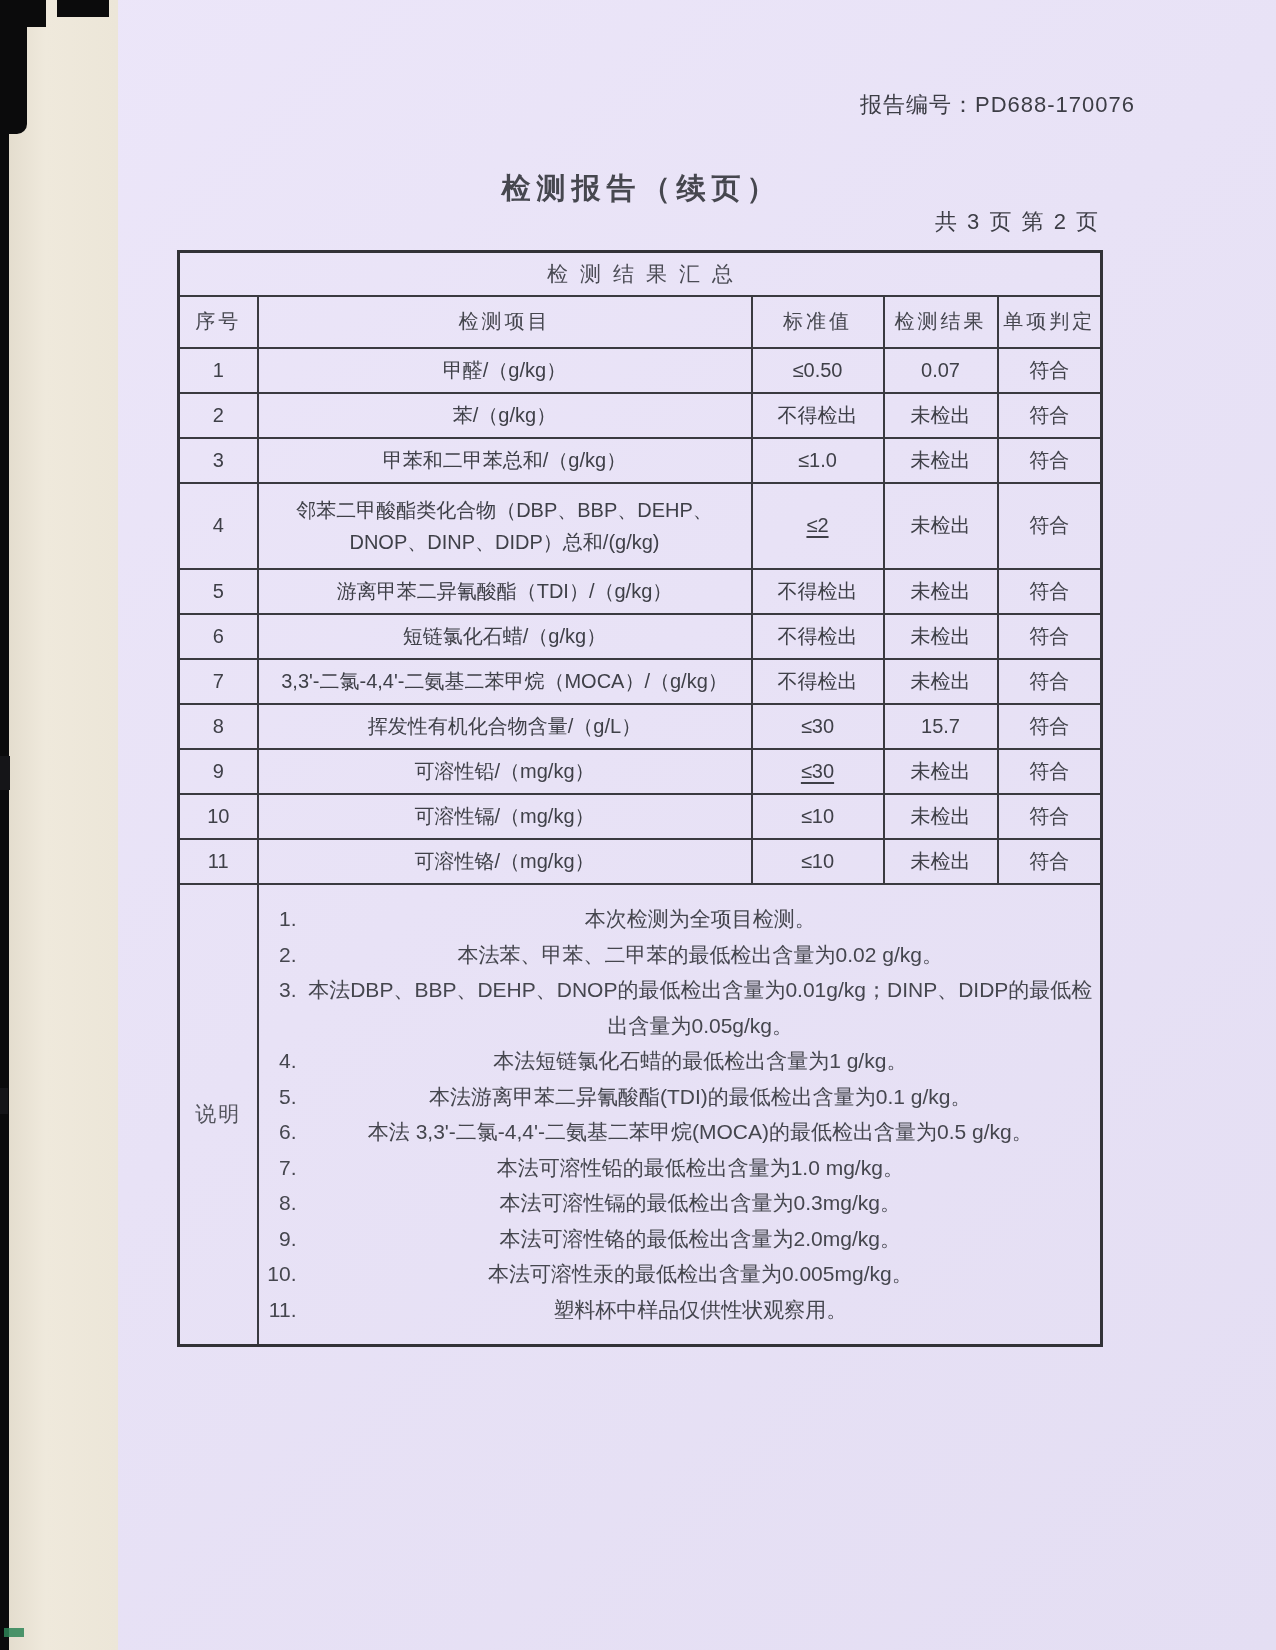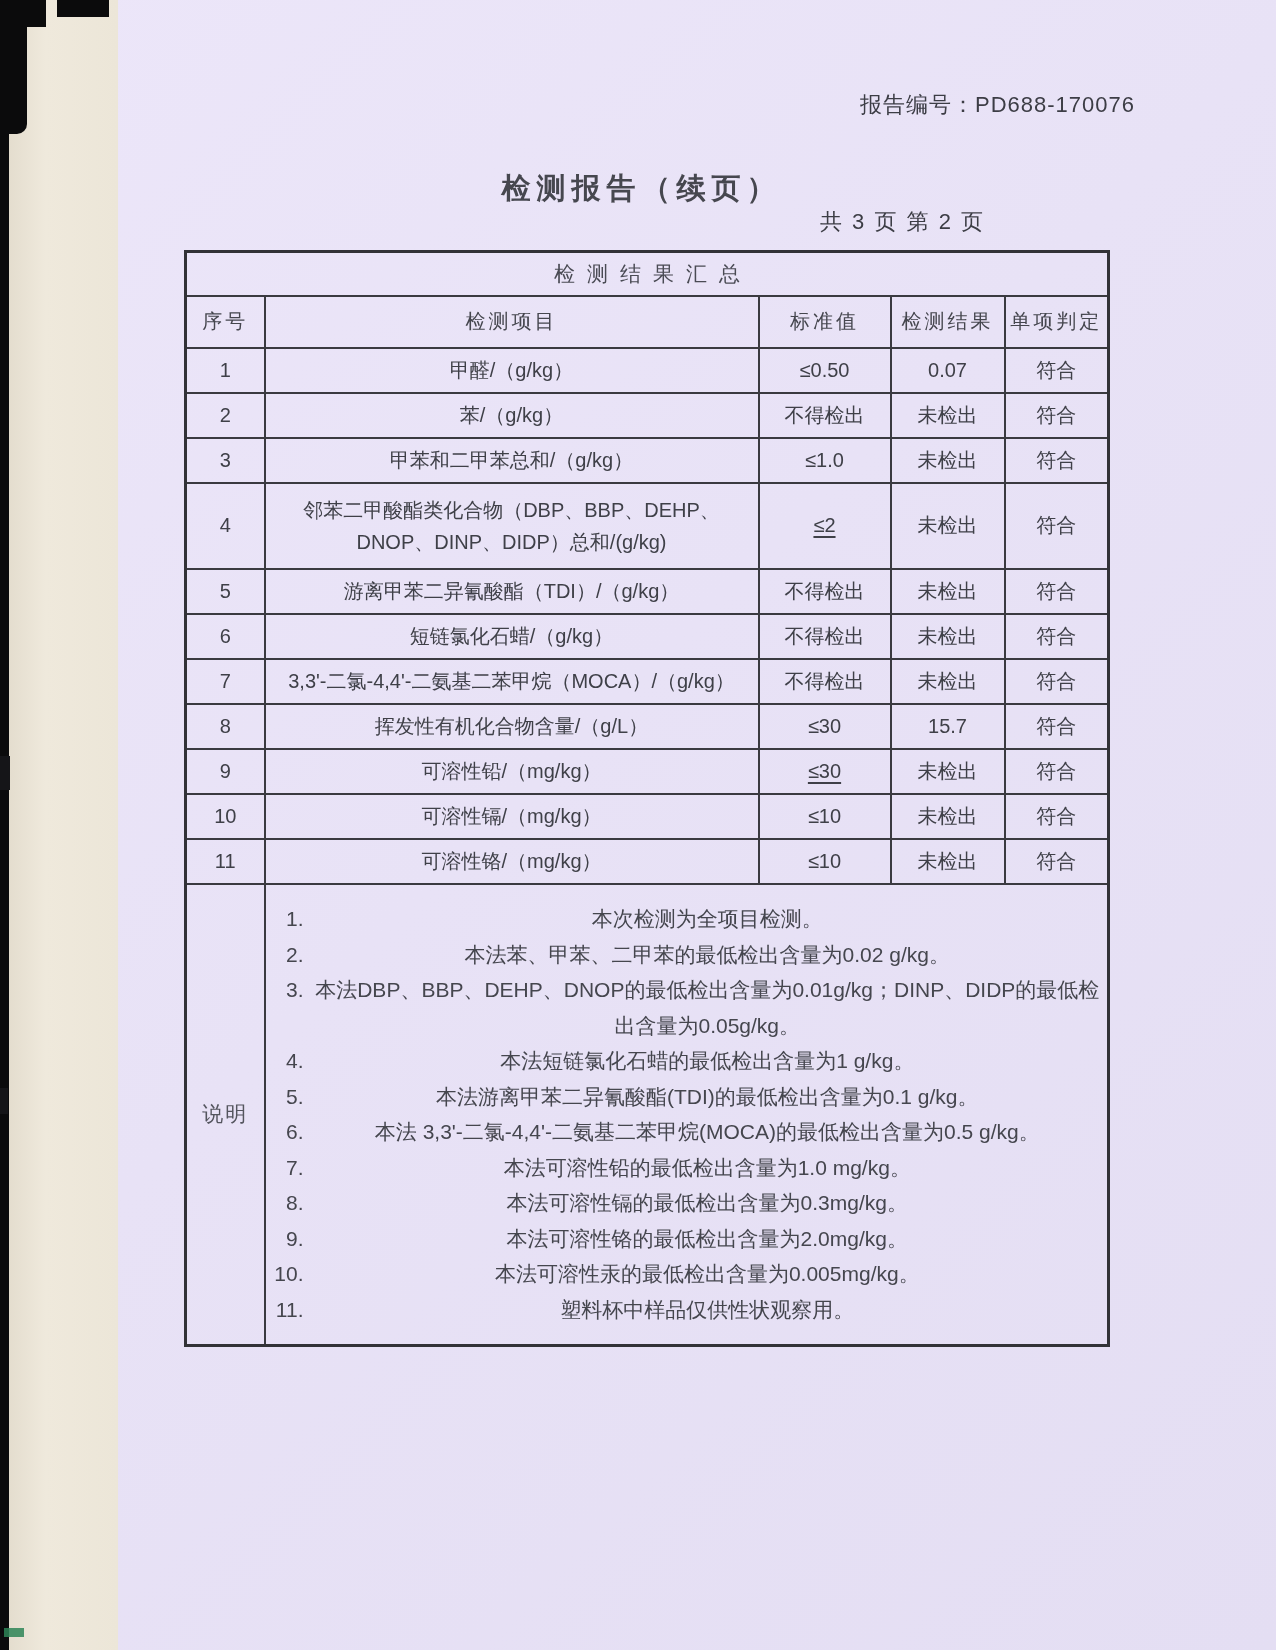--- a/index.html
+++ b/index.html
@@ -25,25 +25,25 @@
   .speck-dark   { position:absolute; left:0; top:756px;  width:10px; height:34px; background:#151518; }
   .speck-dark2  { position:absolute; left:0; top:1088px; width:8px;  height:26px; background:#151518; }
   .speck-green  { position:absolute; left:4px; top:1628px; width:20px; height:9px; background:#2e8557; opacity:.85; }
 
   
   .report-no { position:absolute; left:860px; top:90px; font-size:22px; letter-spacing:1px; color:#3c3d45; }
   .company   { position:absolute; left:177px; top:126px; width:923px; margin:0; text-align:center;
                font-size:31px; font-weight:600; letter-spacing:17px; text-indent:17px; color:#46474f; }
   .subtitle  { position:absolute; left:177px; top:169px; width:923px; margin:0; text-align:center;
                font-size:29px; font-weight:600; letter-spacing:6px; text-indent:6px; color:#46474f; }
-  .page-info { position:absolute; left:820px; top:207px; width:280px; text-align:left;
+  .page-info { position:absolute; left:820px; top:207px; width:280px; text-align:right;
                font-size:22px; letter-spacing:2px; color:#3c3d45; }
 
   
-  .report-table { position:absolute; left:184px; top:250px; width:923px;
+  .report-table { position:absolute; left:177px; top:250px; width:923px;
                   border-collapse:collapse; table-layout:fixed; font-size:20px; color:#3f4048; }
   .report-table th, .report-table td {
     border:2px solid #3a3a40; text-align:center; vertical-align:middle;
     font-weight:normal; padding:0 4px;
   }
   .report-table { border:3px solid #323237; }
   .title-row th  { height:44px; font-size:21px; letter-spacing:12px; text-indent:12px; color:#4a4b54; }
   .header-row th { height:52px; font-size:20px; letter-spacing:3px; color:#45464e; }
   .report-table tbody tr { height:45px; }
   .report-table tr.tall  { height:86px; }

